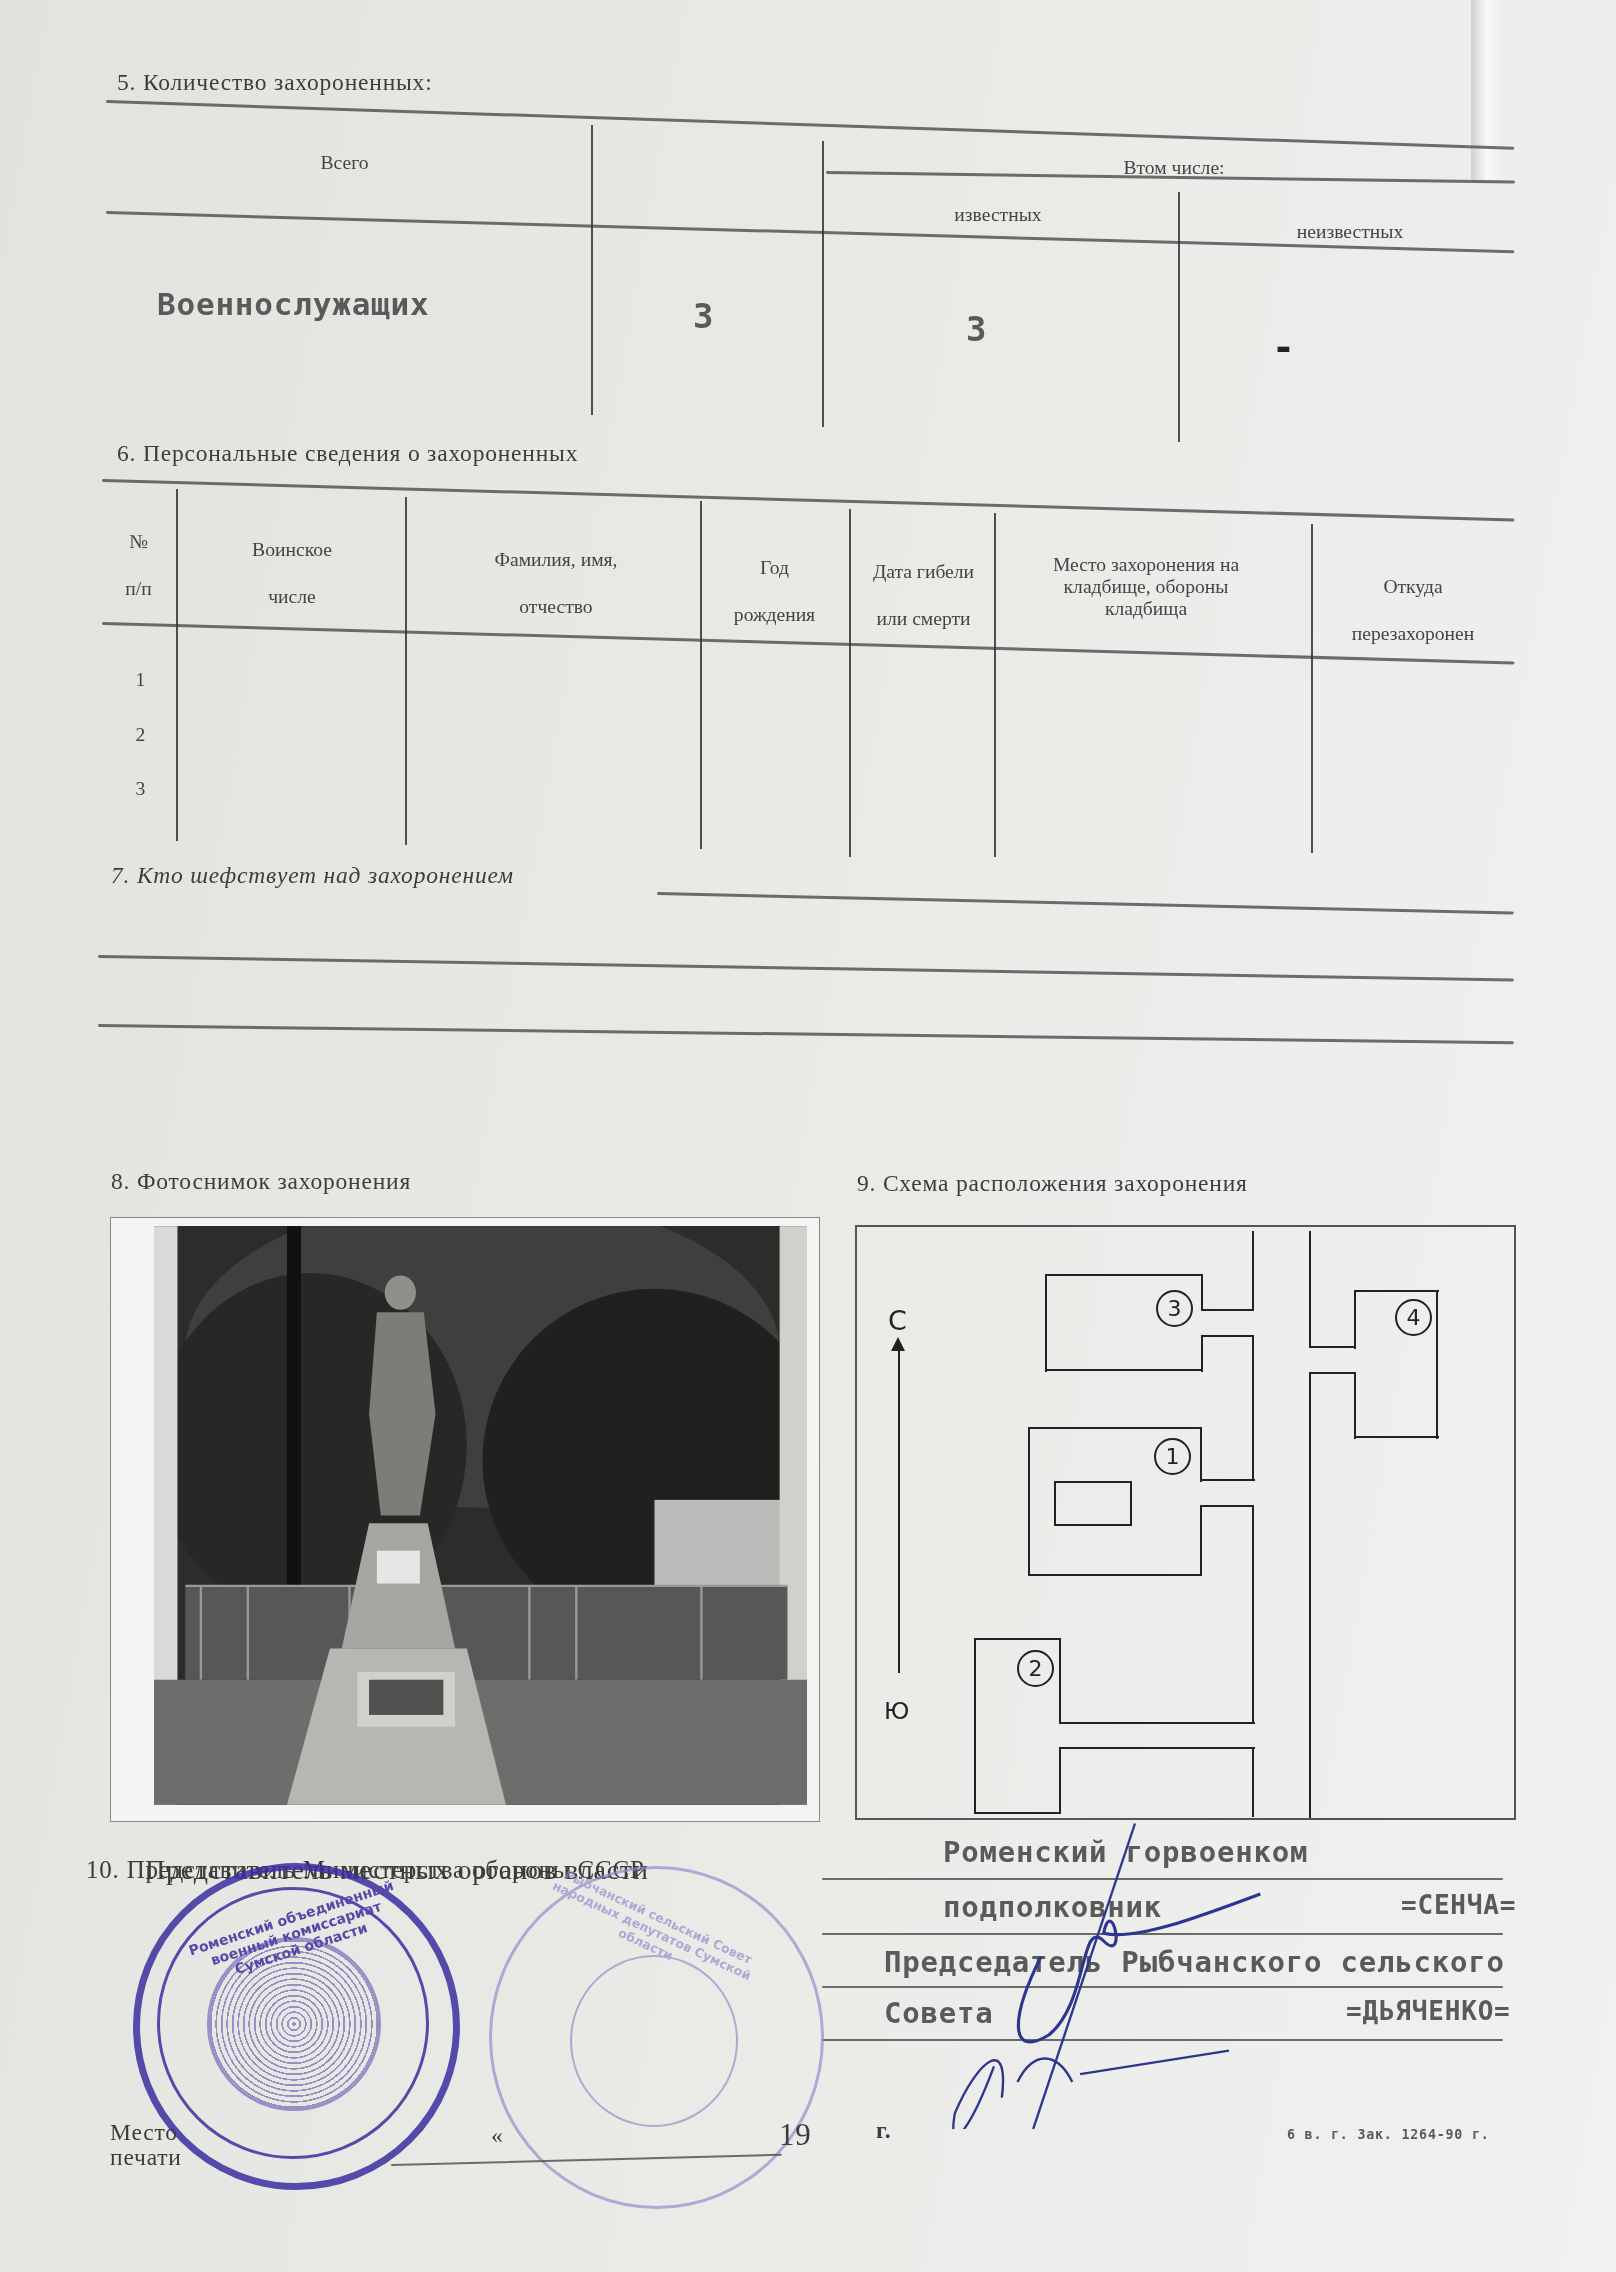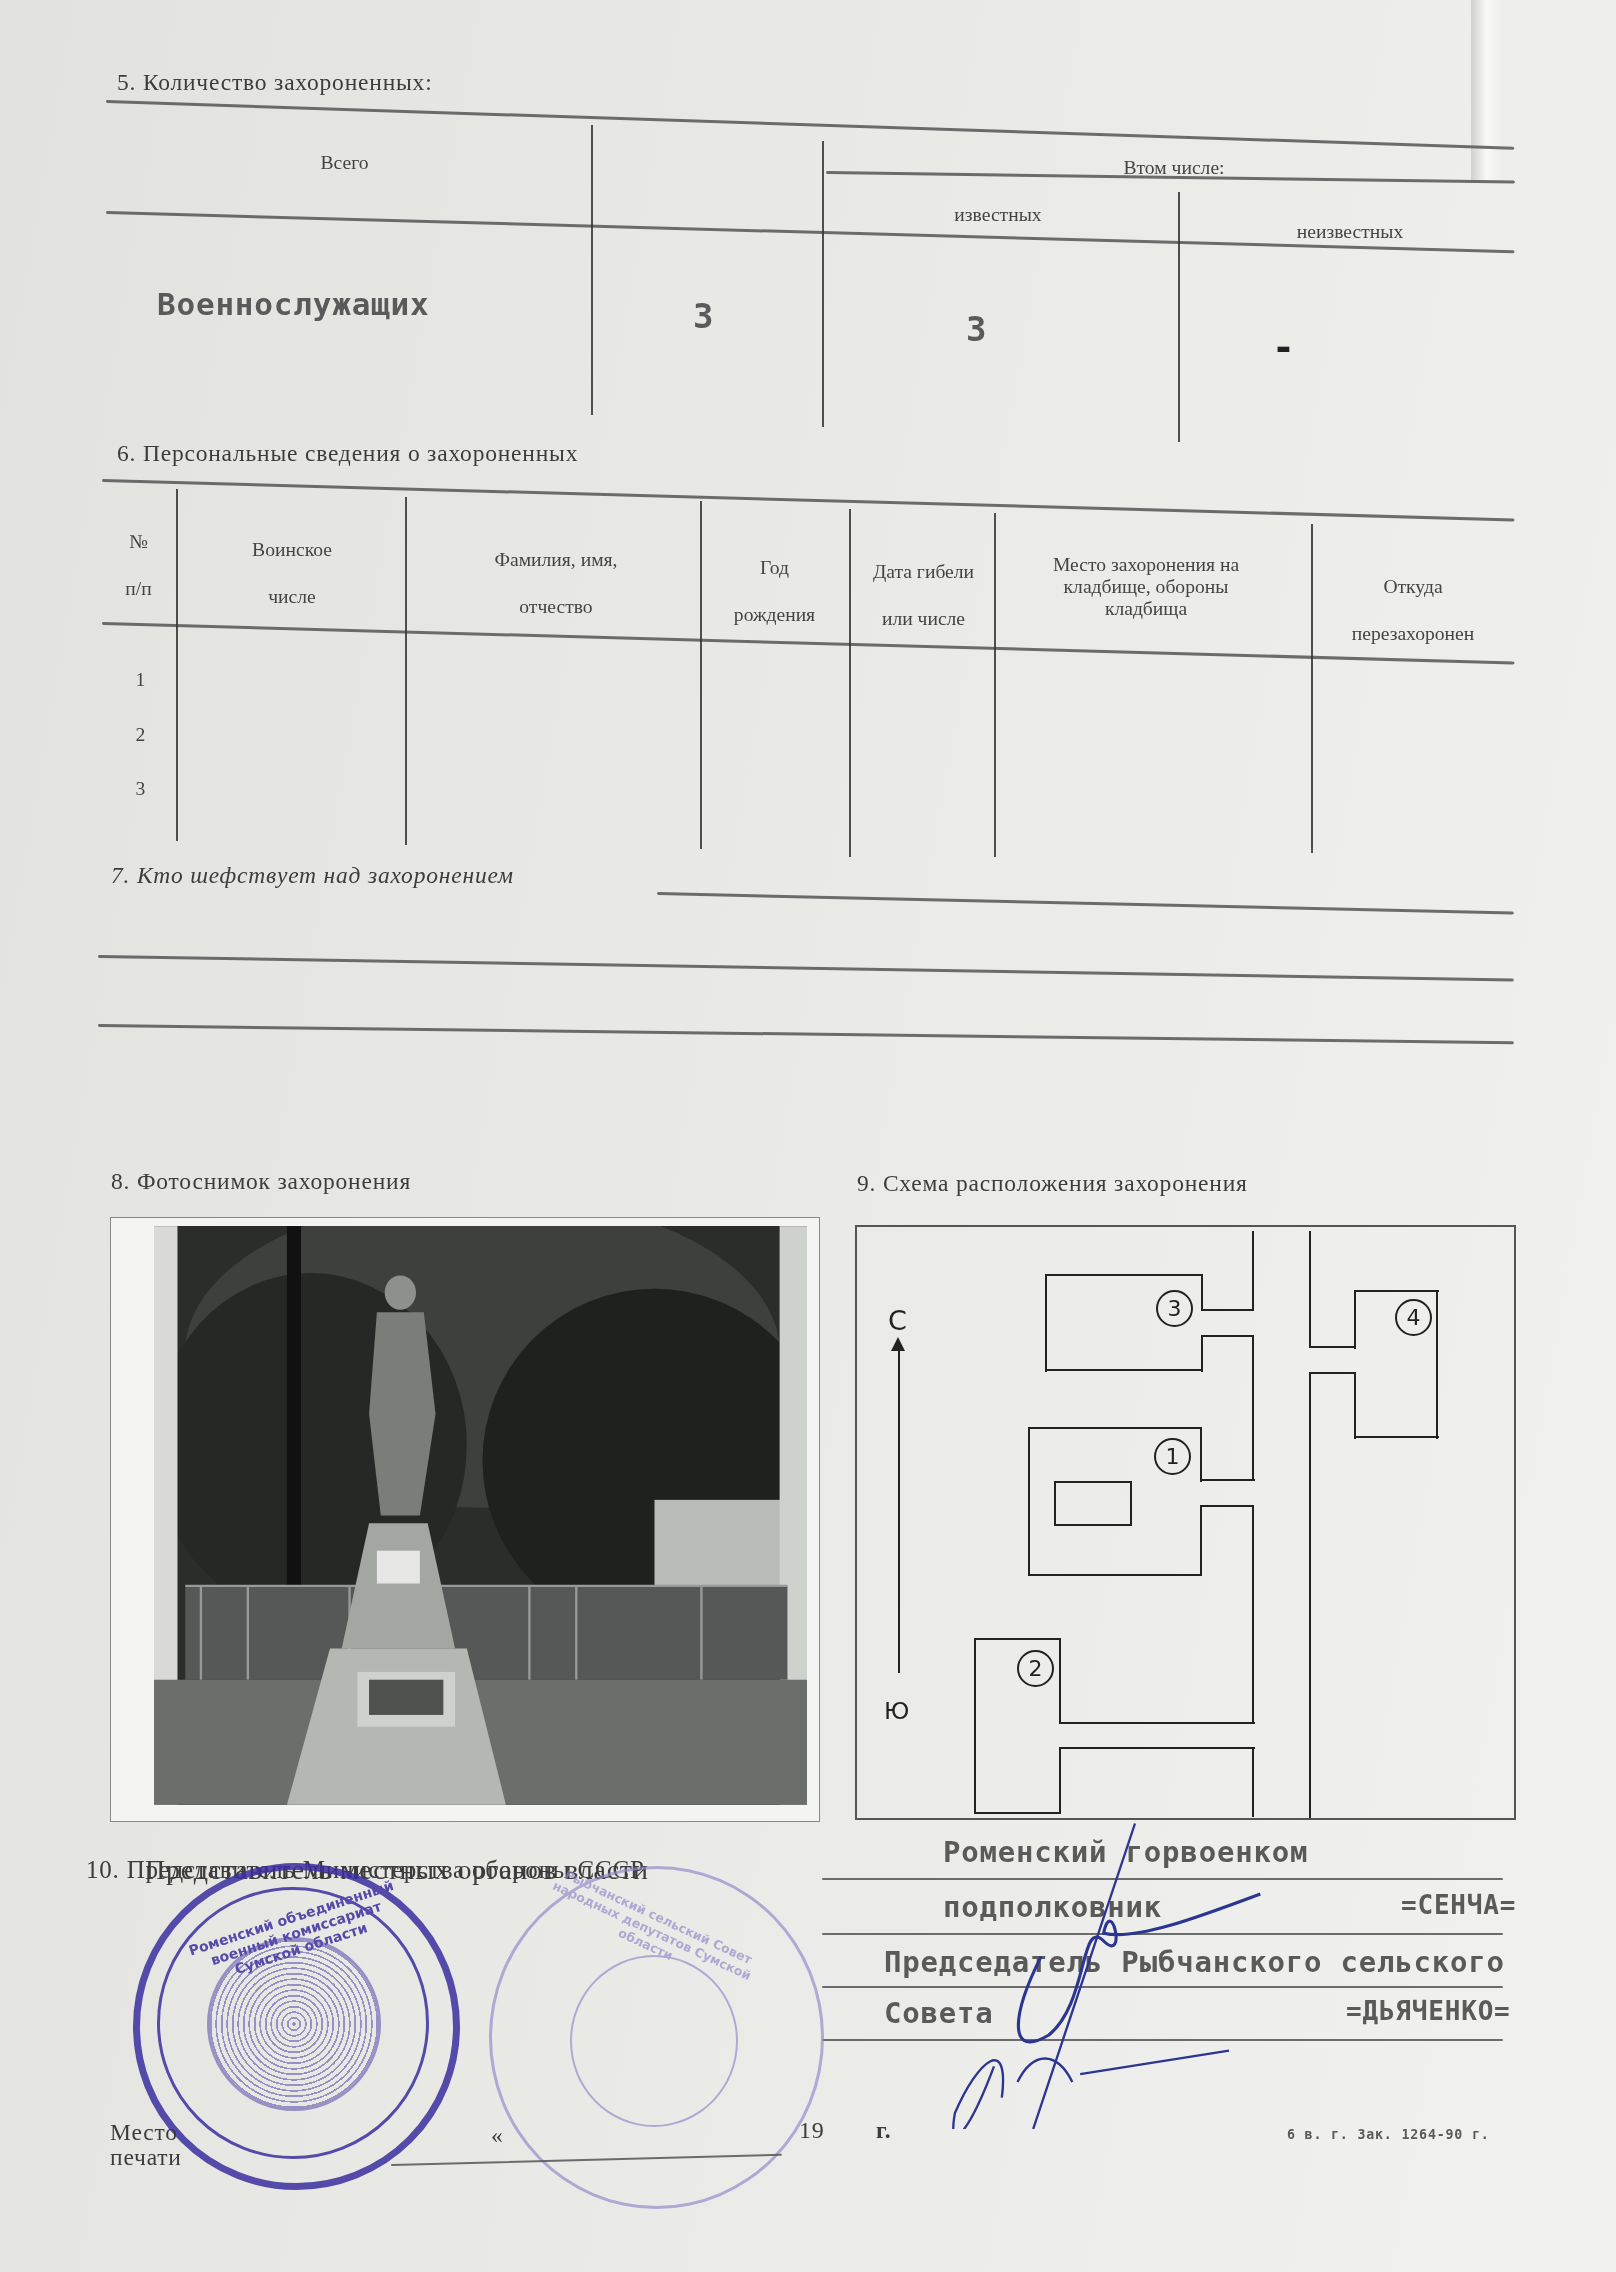--- a/index.html
+++ b/index.html
@@ -77,21 +77,21 @@
   <div class="abs cell-label" style="left:423px;top:536px;width:266px;line-height:47px;">
     <div>Фамилия, имя,</div>
     <div>отчество</div>
   </div>
   <div class="abs cell-label" style="left:708px;top:544px;width:133px;line-height:47px;">
     <div>Год</div>
     <div>рождения</div>
   </div>
   <div class="abs cell-label" style="left:853px;top:548px;width:141px;line-height:47px;">
     <div>Дата гибели</div>
-    <div>или числе</div>
+    <div>или смерти</div>
   </div>
   <div class="abs cell-label" style="left:1021px;top:554px;width:250px;line-height:22px;">
     <div>Место захоронения на кладбище, обороны</div>
     <div>кладбища</div>
   </div>
   <div class="abs cell-label" style="left:1323px;top:563px;width:180px;line-height:47px;">
     <div>Откуда</div>
     <div>перезахоронен</div>
   </div>
 
@@ -226,16 +226,16 @@
 </div>
 <div class="stamp" style="left:489px;top:1866px;width:329px;height:337px;border:3.1px solid #8f86c9;opacity:.65;">
   <div class="stamp" style="left:78px;top:86px;width:164px;height:168px;border:2.3px solid #8f86c9;"></div>
   <div class="abs" style="left:31px;top:39px;width:258px;text-align:center;font-family:'DejaVu Sans',sans-serif;font-weight:bold;font-size:12.5px;color:#8f86c9;transform:rotate(25deg);">Рыбчанский сельский Совет народных депутатов Сумской области</div>
 </div>
 
 <div class="abs heading" style="left:110px;top:2119px;">Место</div>
 <div class="abs heading" style="left:110px;top:2144px;">печати</div>
 <div class="abs heading" style="left:491px;top:2122px;">«</div>
 <div class="hline" style="left:391px;top:2164px;width:391px;height:2.3px;transform:rotate(-1.5deg);"></div>
-<div class="abs heading" style="left:779px;top:2117px;font-size:24px;margin-left:20px;">19</div>
+<div class="abs heading" style="left:779px;top:2117px;font-size:31px;">19</div>
 <div class="abs heading" style="left:876px;top:2117px;font-weight:bold;">г.</div>
 <div class="abs stamped" style="left:1287px;top:2127px;font-size:13.3px;text-align:center;">6 в. г. Зак. 1264-90 г.</div>
 
 
 </body></html>

